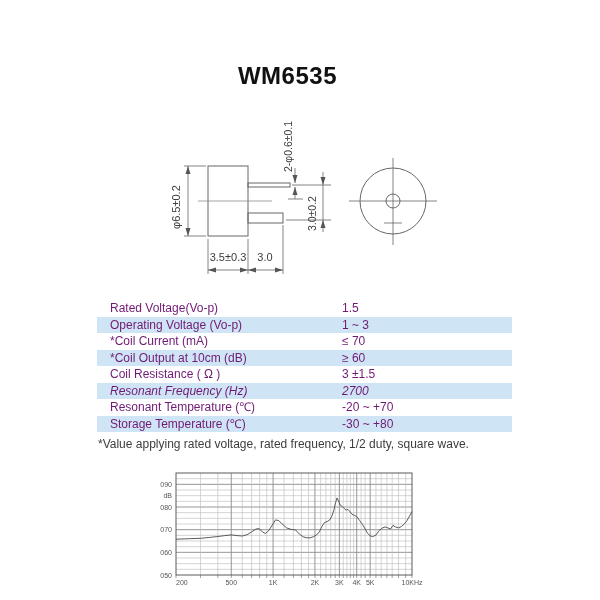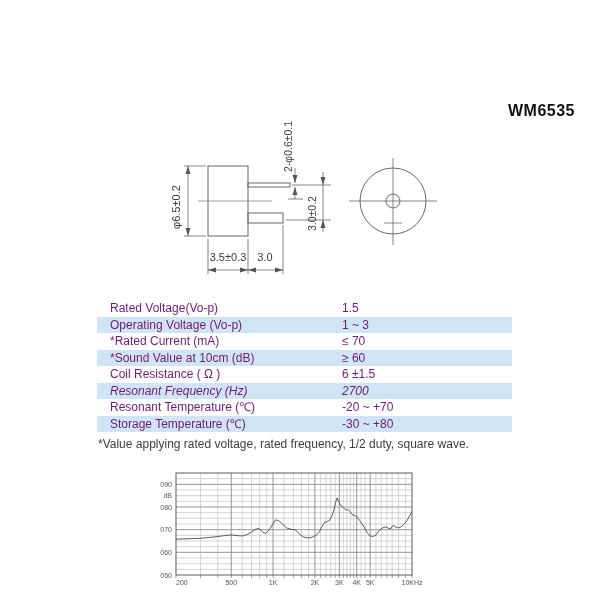--- a/index.html
+++ b/index.html
@@ -1,22 +1,22 @@
 <!DOCTYPE html>
 <html><head>
 <meta charset="utf-8">
 <style>
   html,body{margin:0;padding:0;}
   body{
     width:600px;height:600px;position:relative;background:#ffffff;overflow:hidden;
     font-family:"Liberation Sans", sans-serif;
   }
   .page-title{
-    position:absolute;left:0;top:62px;width:575px;text-align:right;
-    font-size:16px;font-weight:bold;color:#111;letter-spacing:0.5px;margin-top:40px;
+    position:absolute;left:0;top:62px;width:575px;text-align:center;
+    font-size:24px;font-weight:bold;color:#111;letter-spacing:0.5px;
   }
   #drawing-svg{position:absolute;left:130px;top:100px;}
   .dim-text{font-size:10.5px;fill:#3c3c3c;}
   .dim-text-lg{font-size:11px;fill:#3c3c3c;}
   .spec-table{position:absolute;left:97px;top:300px;width:415px;}
   .spec-row{position:relative;height:16.5px;line-height:16.5px;font-size:12px;color:#701a75;}
   .spec-row .lbl{position:absolute;left:13px;top:0;white-space:nowrap;}
   .spec-row .val{position:absolute;left:245px;top:0;white-space:nowrap;}
   .footnote{position:absolute;left:98px;top:437px;font-size:12px;color:#3d3d3d;}
   #chart-svg{position:absolute;left:140px;top:460px;}
@@ -90,30 +90,30 @@
 <div class="spec-table">
   <div class="spec-row">
     <span class="lbl">Rated Voltage(Vo-p)</span>
     <span class="val">1.5</span>
   </div>
   <div class="spec-row alt" style="background: rgb(207, 228, 244);">
     <span class="lbl">Operating Voltage (Vo-p)</span>
     <span class="val">1 ~ 3</span>
   </div>
   <div class="spec-row">
-    <span class="lbl">*Rated Current (mA)</span>
+    <span class="lbl">*Coil Current (mA)</span>
     <span class="val">≤ 70</span>
   </div>
   <div class="spec-row alt" style="background: rgb(207, 228, 244);">
-    <span class="lbl">*Sound Value at 10cm (dB)</span>
+    <span class="lbl">*Coil Output at 10cm (dB)</span>
     <span class="val">≥ 60</span>
   </div>
   <div class="spec-row">
     <span class="lbl">Coil Resistance ( Ω )</span>
-    <span class="val">6 ±1.5</span>
+    <span class="val">3 ±1.5</span>
   </div>
   <div class="spec-row alt" style="background: rgb(207, 228, 244); font-style: italic;">
     <span class="lbl">Resonant Frequency (Hz)</span>
     <span class="val">2700</span>
   </div>
   <div class="spec-row">
     <span class="lbl">Resonant Temperature (℃)</span>
     <span class="val">-20 ~ +70</span>
   </div>
   <div class="spec-row alt" style="background: rgb(207, 228, 244); padding-left: 32px;">

